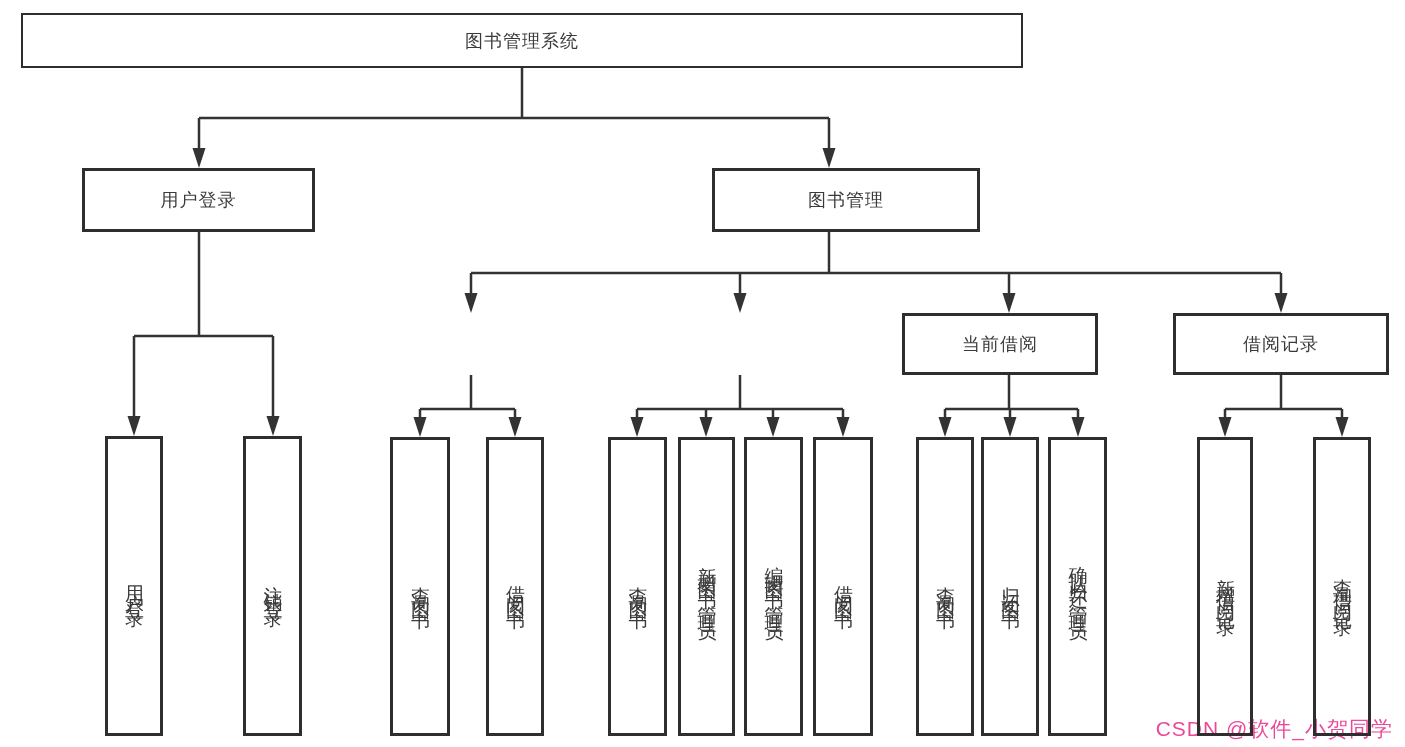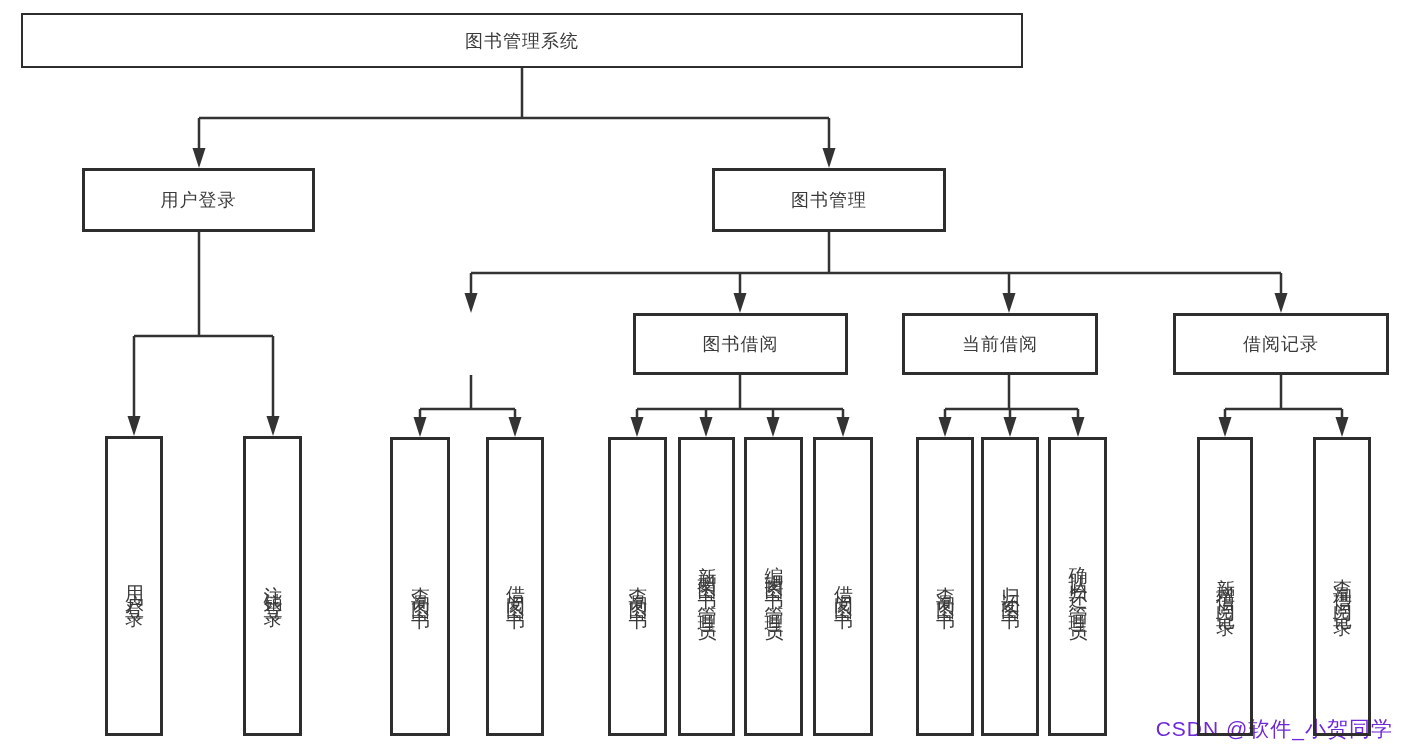--- a/index.html
+++ b/index.html
@@ -37,21 +37,21 @@
     text-orientation: mixed;
     font-size: 19px;
     letter-spacing: 8px;
     line-height: 1.2;
   }
   .watermark {
     position: absolute;
     right: 12px;
     bottom: 4px;
     font-size: 21px;
-    color: #6d28d9;
+    color: #ec4899;
     letter-spacing: 1px;
     mix-blend-mode: darken;
     z-index: 5;
     white-space: nowrap;
     text-align: center;
   }
 </style>
 </head>
 <body>
 
@@ -111,23 +111,22 @@
       <polygon points="1010,437 1003.5,417 1016.5,417"></polygon>
       <polygon points="1078,437 1071.5,417 1084.5,417"></polygon>
       <polygon points="1225,437 1218.5,417 1231.5,417"></polygon>
       <polygon points="1342,437 1335.5,417 1348.5,417"></polygon>
     </g>
   </svg>
 
   <div class="node h root" style="left:21px; top:13px; width:1002px; height:55px;">图书管理系统</div>
 
   <div class="node h" style="left:82px; top:168px; width:233px; height:64px;">用户登录</div>
-  <div class="node h" style="left:712px; top:168px; width:234px; height:64px;">图书管理</div>
+  <div class="node h" style="left:712px; top:168px; width:268px; height:64px;">图书管理</div>
 
-  <div class="node h" style="left:633px; top:313px; width:215px; height:62px;">图书借阅</div>
   <div class="node h" style="left:902px; top:313px; width:196px; height:62px;">当前借阅</div>
   <div class="node h" style="left:1173px; top:313px; width:216px; height:62px;">借阅记录</div>
 
   <div class="node v" style="left:105px; top:436px; width:58px; height:300px;">用户登录</div>
   <div class="node v" style="left:243px; top:436px; width:59px; height:300px;">注销登录</div>
 
   <div class="node v" style="left:390px; top:437px; width:60px; height:299px;">查询图书</div>
   <div class="node v" style="left:486px; top:437px; width:58px; height:299px;">借阅图书</div>
 
   <div class="node v" style="left:608px; top:437px; width:59px; height:299px;">查询图书</div>

